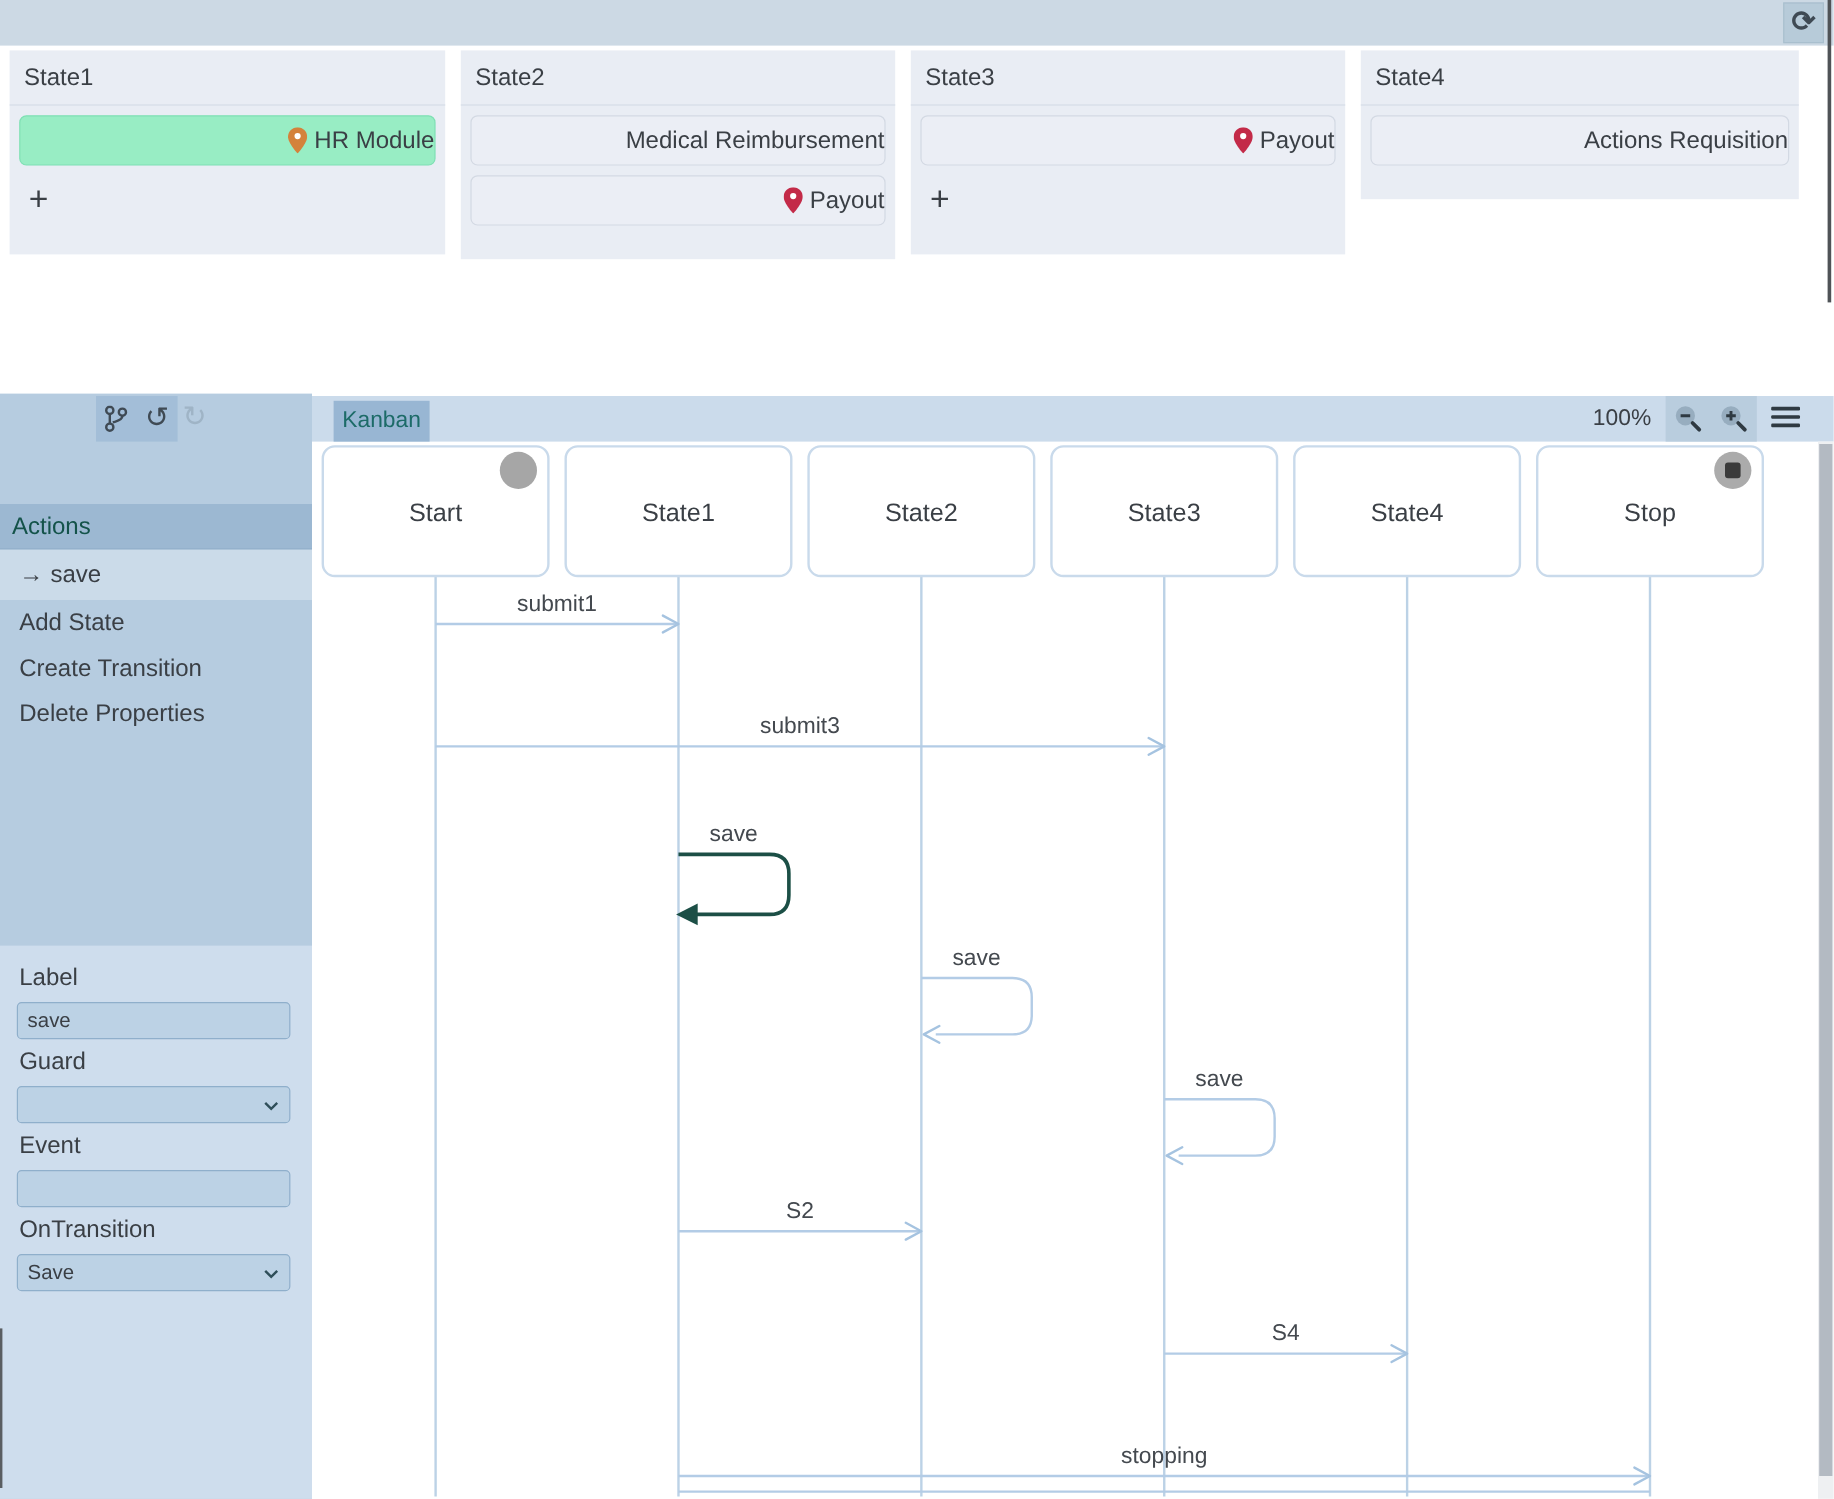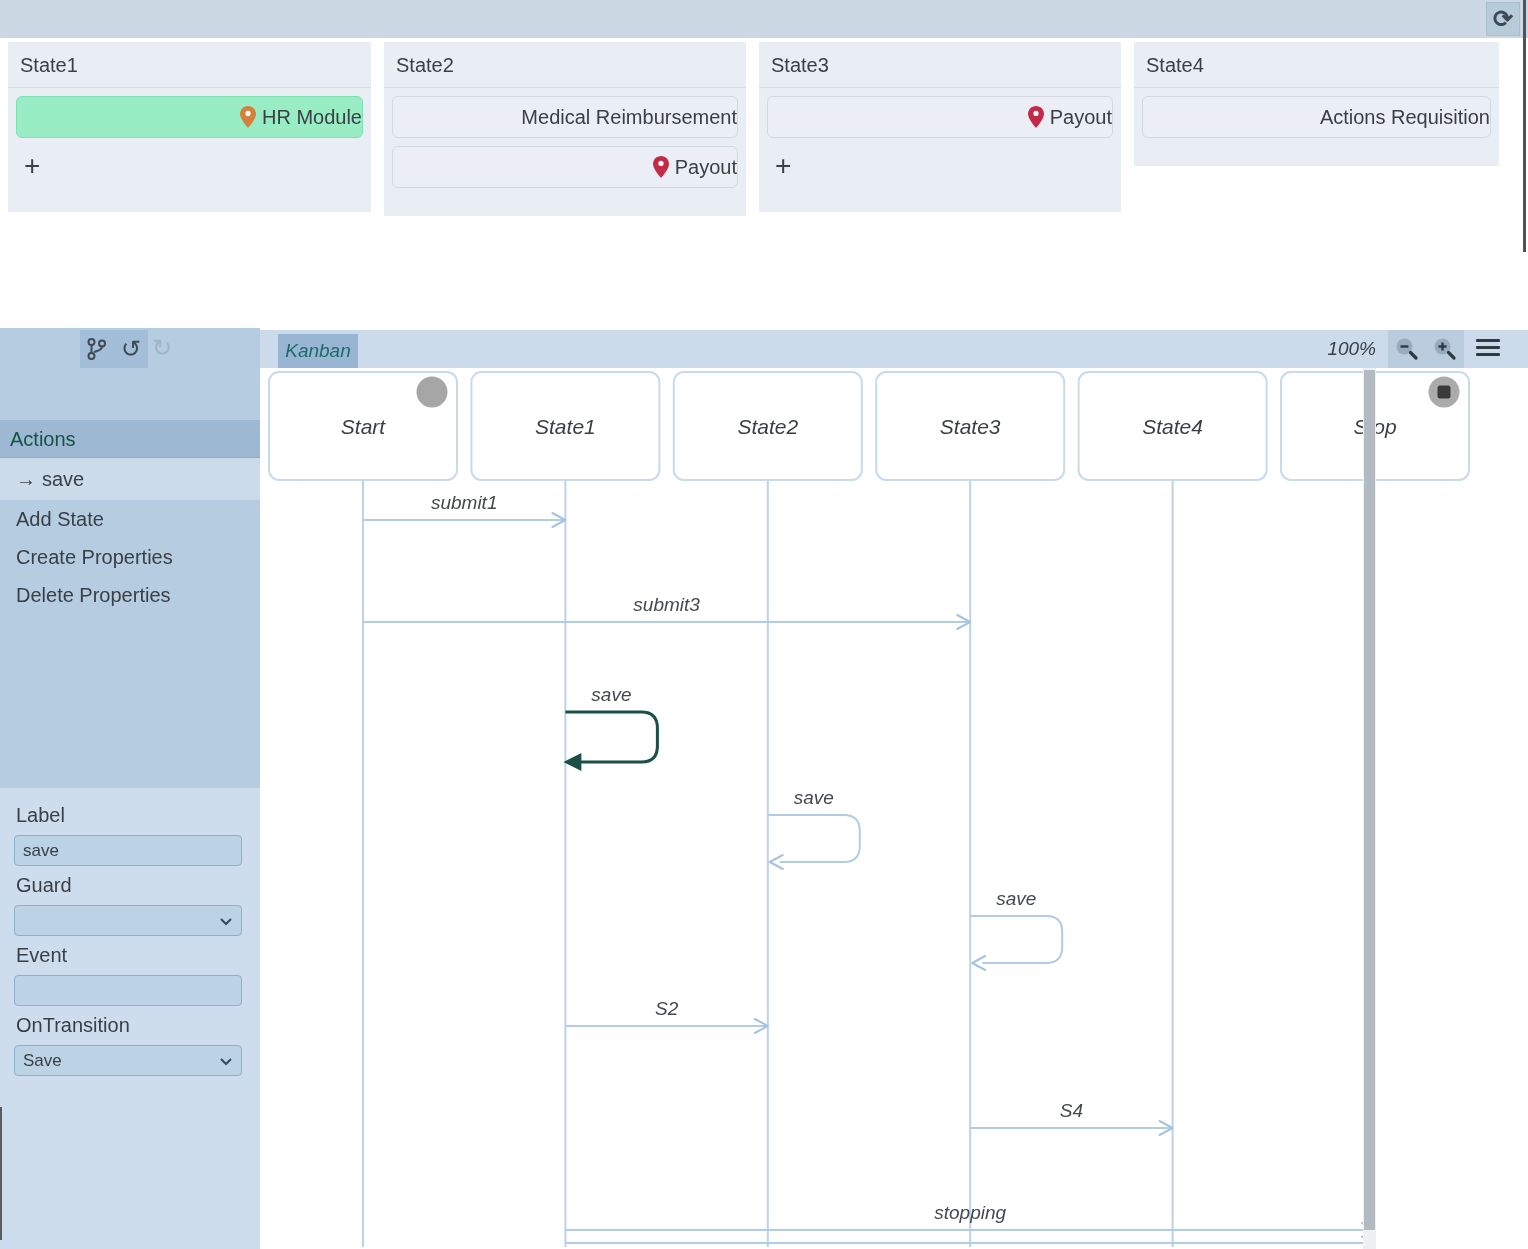--- a/index.html
+++ b/index.html
@@ -44,21 +44,21 @@
   .props-body { background:#cedded; position:absolute; left:0; top:460px; bottom:0; right:0; padding:8px 14px; }
   .field-label { font-size:20px; color:#3a3f45; margin:8px 0 8px 2px; }
   .t-input { width:228px; height:31px; background:#bcd2e5; border:1px solid #8fafcb; border-radius:4px;
     font-size:17px; color:#3a3f45; padding-left:8px; font-family:"Liberation Sans",sans-serif; }
   .t-select { position:relative; width:228px; height:31px; background:#bcd2e5; border:1px solid #8fafcb;
     border-radius:4px; font-size:17px; color:#3a3f45; line-height:29px; padding-left:8px; cursor:pointer; }
   .t-select .chev { position:absolute; right:9px; top:12px; width:12px; height:8px; }
   .side-scroll { position:absolute; left:0; top:779px; width:2px; height:133px; background:#5a5e62; }
 
   
-  #canvas { position:absolute; left:260px; top:0; width:1116px; height:921px; background:#fff;font-style:italic; }
+  #canvas { position:absolute; left:260px; top:0; width:1268px; height:921px; background:#fff; }
   .canvas-strip { position:absolute; left:0; top:2px; width:1268px; height:38px; background:#cbdbeb; }
   .tab { position:absolute; left:18px; top:4px; width:80px; height:34px; background:#98b6d3;
     color:#1d6b68; font-size:19px; text-align:center; line-height:34px; cursor:pointer; }
   .zoom-level { position:absolute; right:152px; top:8px; font-size:19px; color:#3a3f45; }
   .zoom-block { position:absolute; right:64px; top:0; width:76px; height:38px; background:#b9cdde;
     display:flex; align-items:center; justify-content:space-around; }
   .mag { width:26px; height:26px; cursor:pointer; }
   .hamburger { position:absolute; right:28px; top:9px; width:24px; height:20px; cursor:pointer; }
   .hamburger div { height:3px; background:#2f3a42; margin-bottom:4px; border-radius:1px; }
   #diagram { position:absolute; left:0; top:40px; width:1253px; height:881px; }
@@ -134,21 +134,21 @@
         <span class="tool">↺</span>
       </span>
       <span class="tool redo">↻</span>
     </div>
 
     <div class="panel-header">Actions</div>
     <div class="action-item selected">
       <span class="arr">→</span><span>save</span>
     </div>
     <div class="action-item">Add State</div>
-    <div class="action-item">Create Properties</div>
+    <div class="action-item">Create Transition</div>
     <div class="action-item">Delete Properties</div>
     <div class="actions-gap"></div>
 
     <div class="props-body">
       <div class="field-label">Label</div>
       <input class="t-input" value="save" style="">
       <div class="field-label">Guard</div>
       <div class="t-select">
         <span></span>
         <svg class="chev" viewBox="0 0 12 8">

